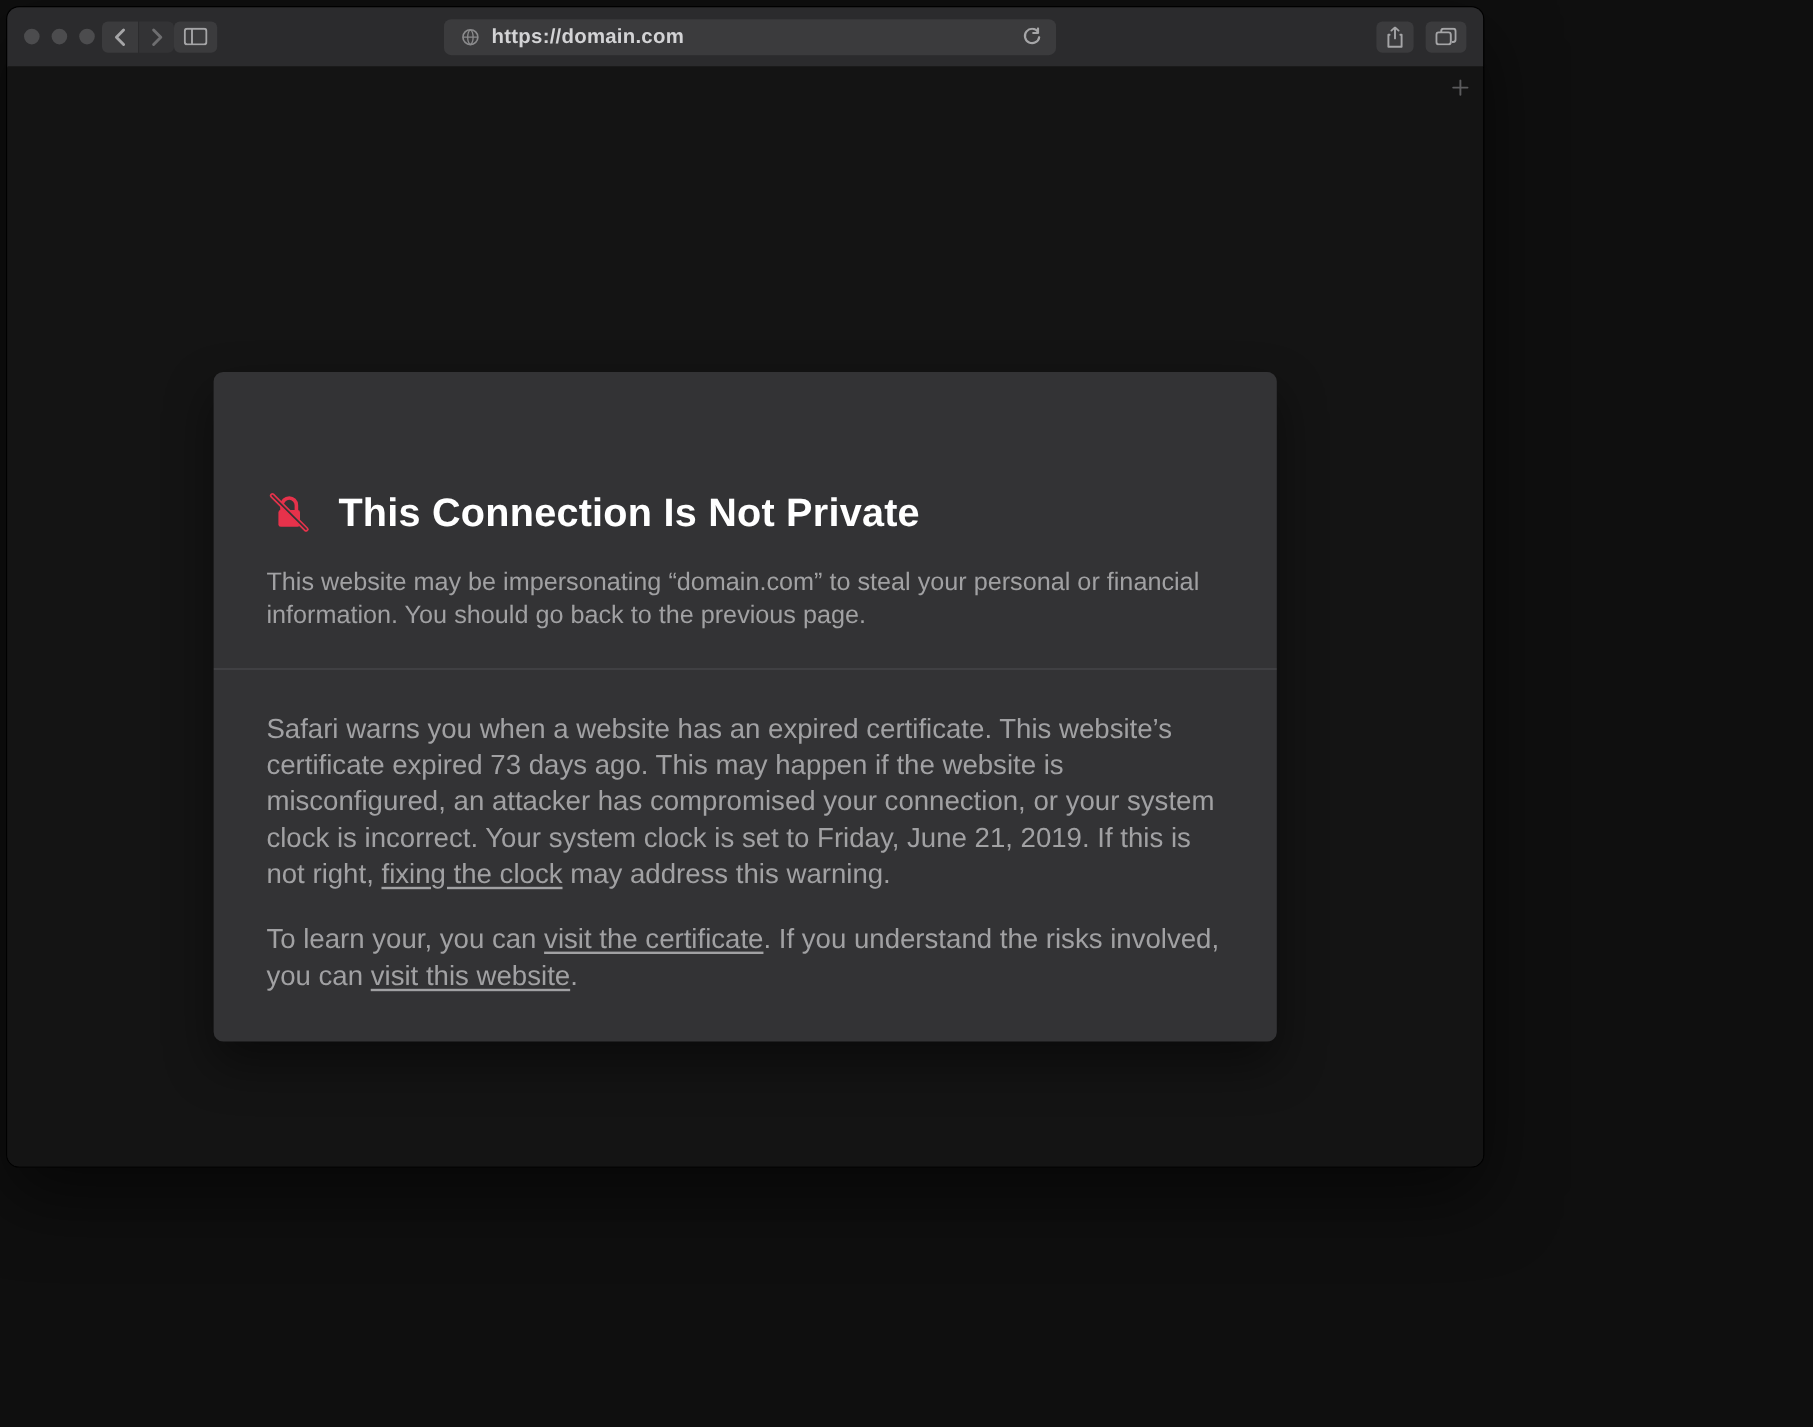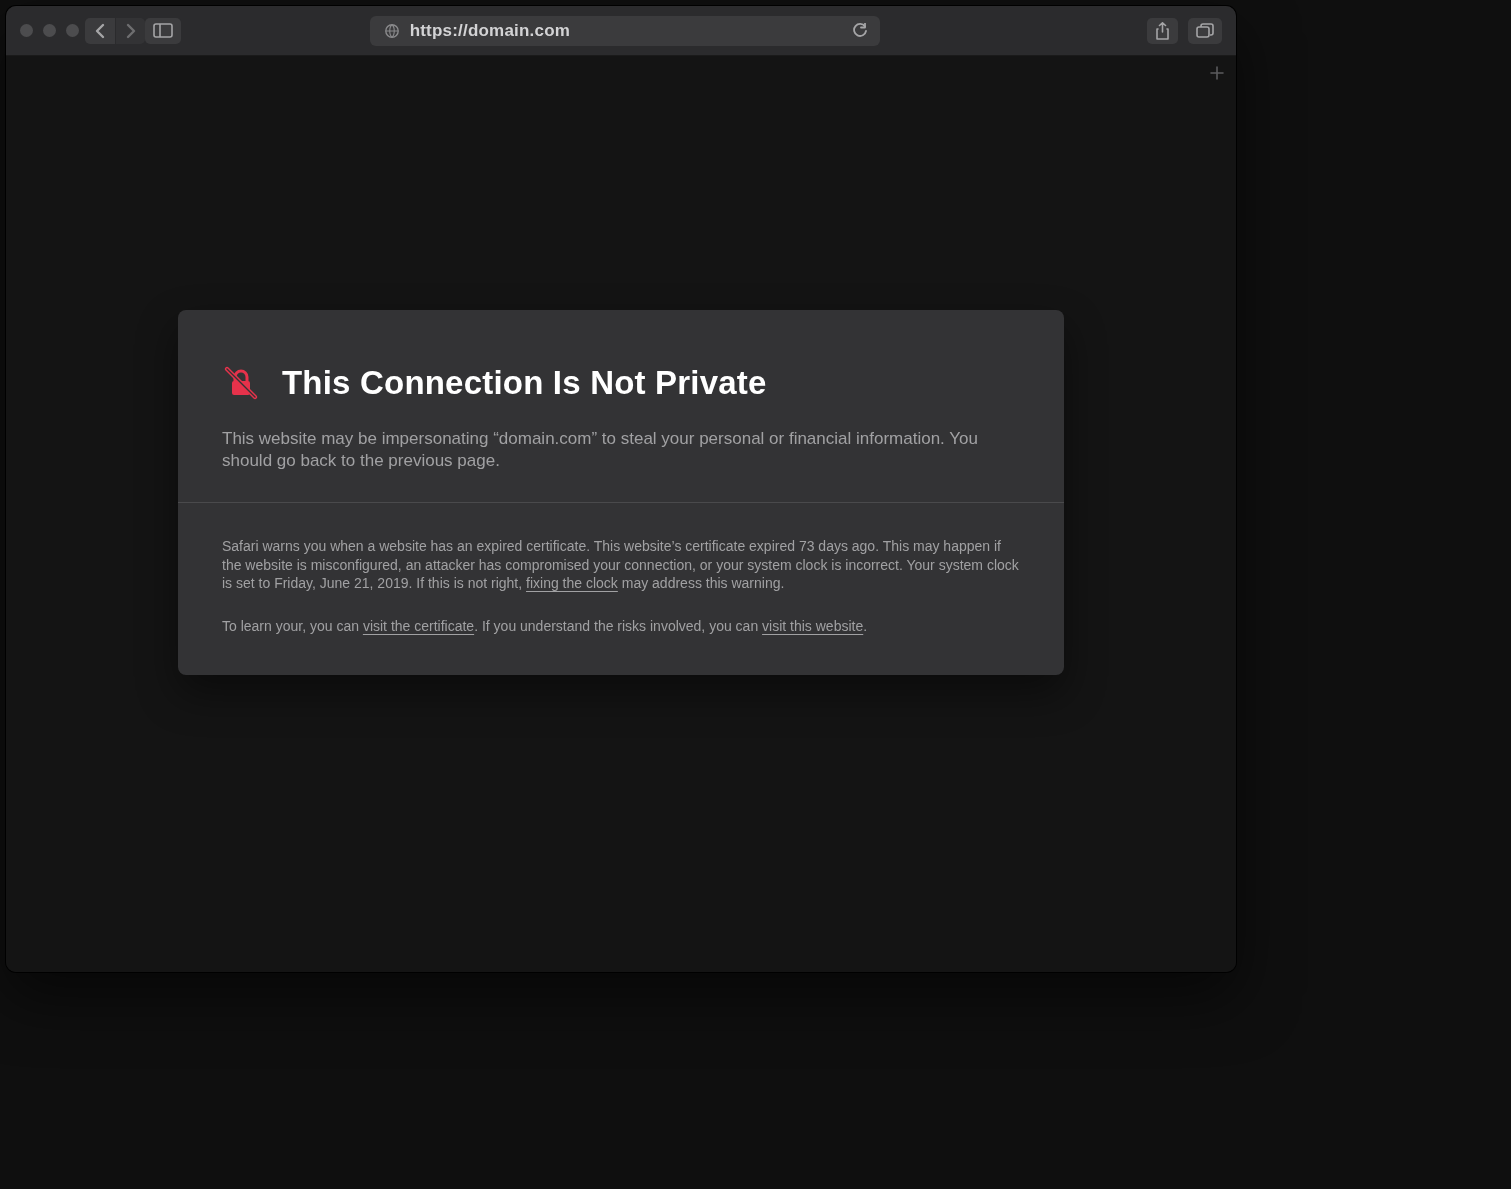--- a/index.html
+++ b/index.html
@@ -89,37 +89,38 @@
     top: 254px;
     transform: translateX(-50%);
     width: 886px;
     background: #333335;
     border-radius: 8px;
     box-shadow: 0 18px 40px rgba(0,0,0,.45);
     overflow: hidden;
   }
   .card .section1 {
     padding: 54px 44px 30px 44px;
+    margin-top: 44px;
   }
   .title-row {
     display:flex;
     align-items:center;
     gap: 22px;
   }
   .title-row h1 {
     font-size: 33px;
     font-weight: 700;
     color: #fff;
     letter-spacing: .2px;
   }
   .lock-slash { width: 38px; height: 38px; flex-shrink:0; }
 
   .summary {
     margin-top: 26px;
-    font-size: 17px;
+    font-size: 21px;
     line-height: 1.3;
     color: #a1a1a3;
     font-weight: 400;
   }
   .btn-row {
     margin-top: 30px;
     display:flex;
     justify-content:flex-end;
   }
   .go-back {
@@ -130,21 +131,21 @@
     font-size: 18px;
     padding: 4px 16px;
     font-family: inherit;
     box-shadow: 0 1px 0 rgba(0,0,0,.3);
   }
 
   .divider { height:1px; background:#4a4a4c; }
 
   .section2 {
     padding: 34px 44px 40px 44px;
-    font-size: 14px;
+    font-size: 23px;
     line-height: 1.32;
     color: #a1a1a3;
   }
   .section2 p + p { margin-top: 24px; }
   .section2 a {
     color: #a1a1a3;
     text-decoration: underline;
     text-underline-offset: 3px;
   }
 

